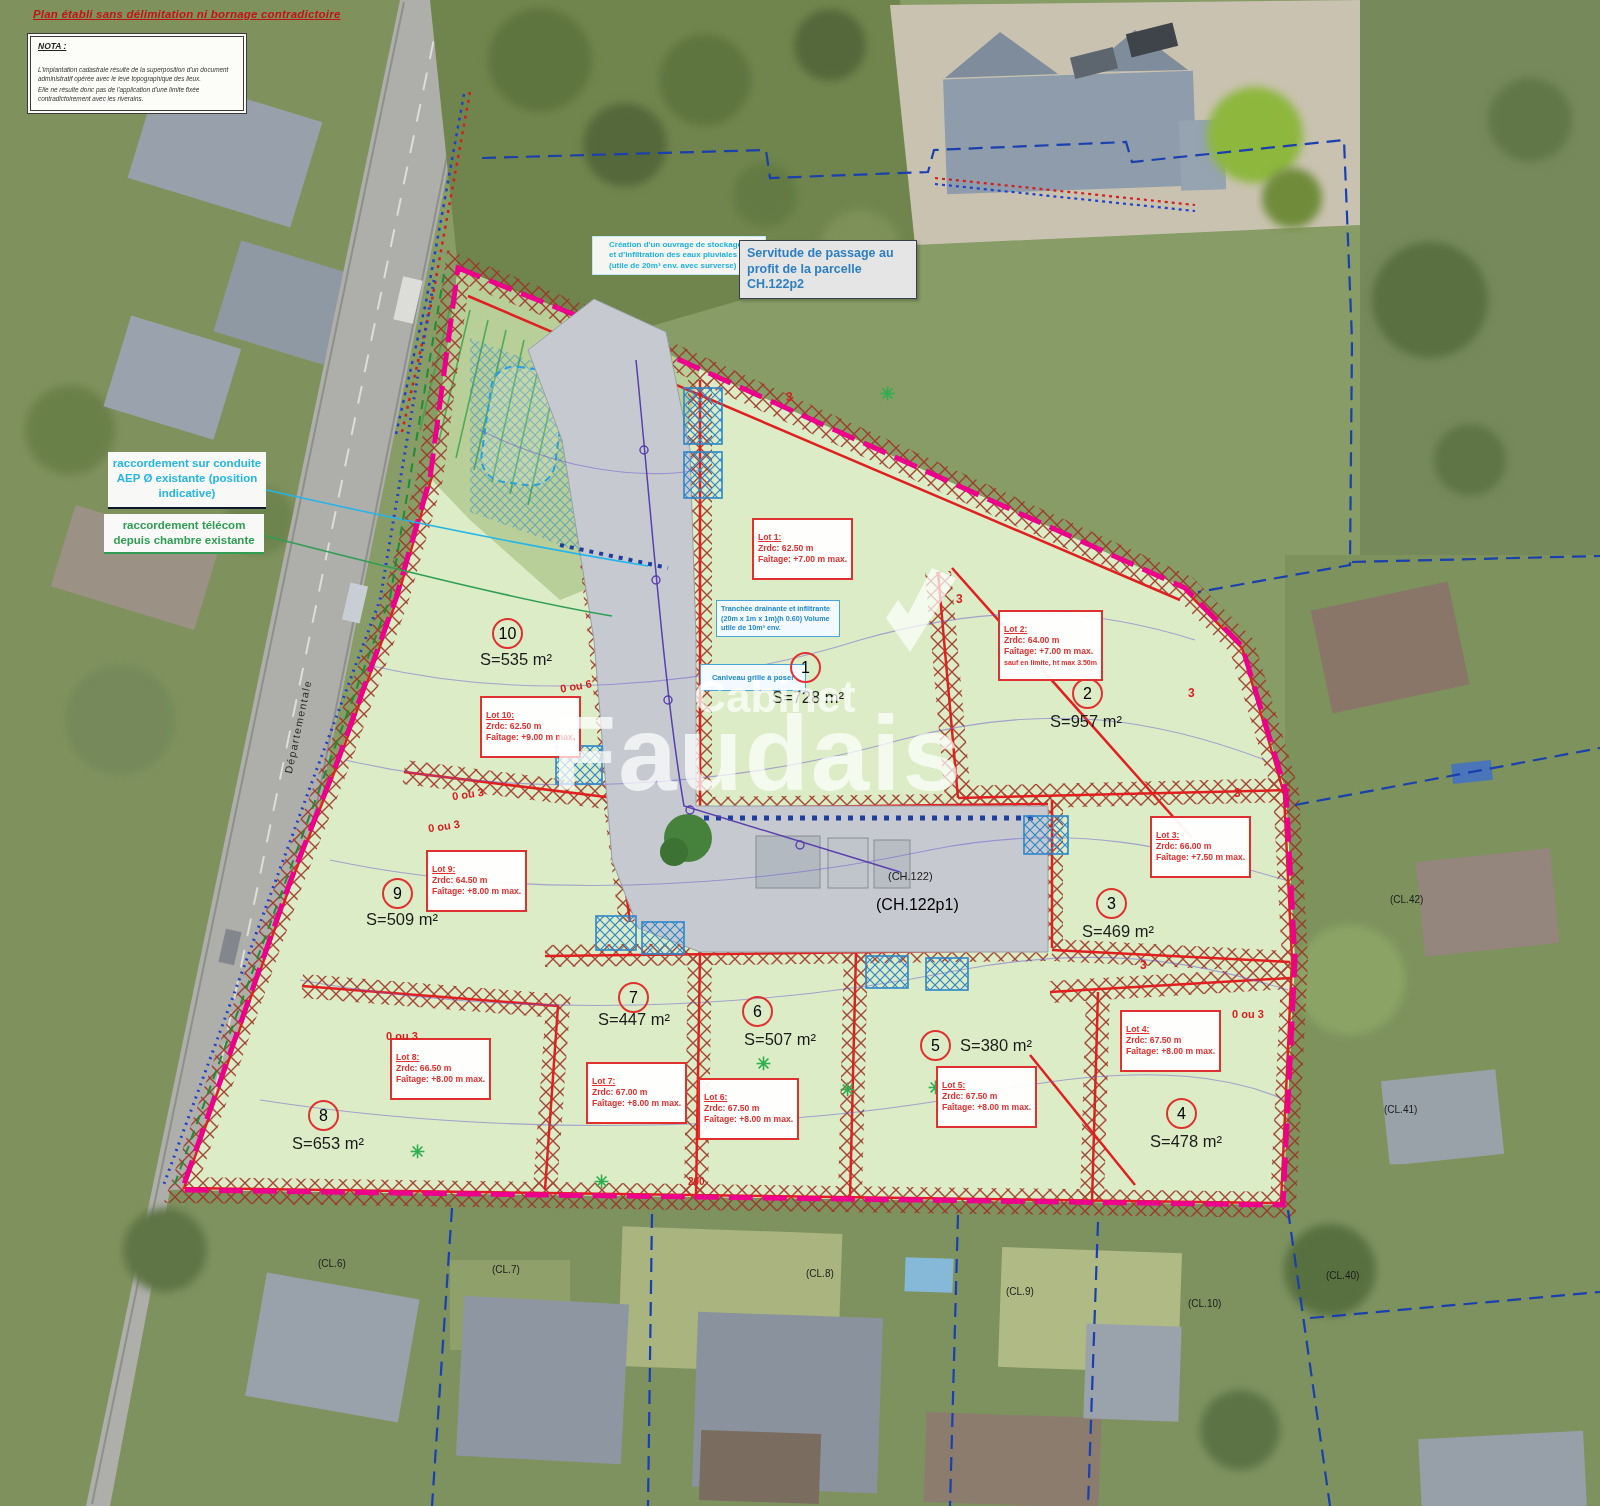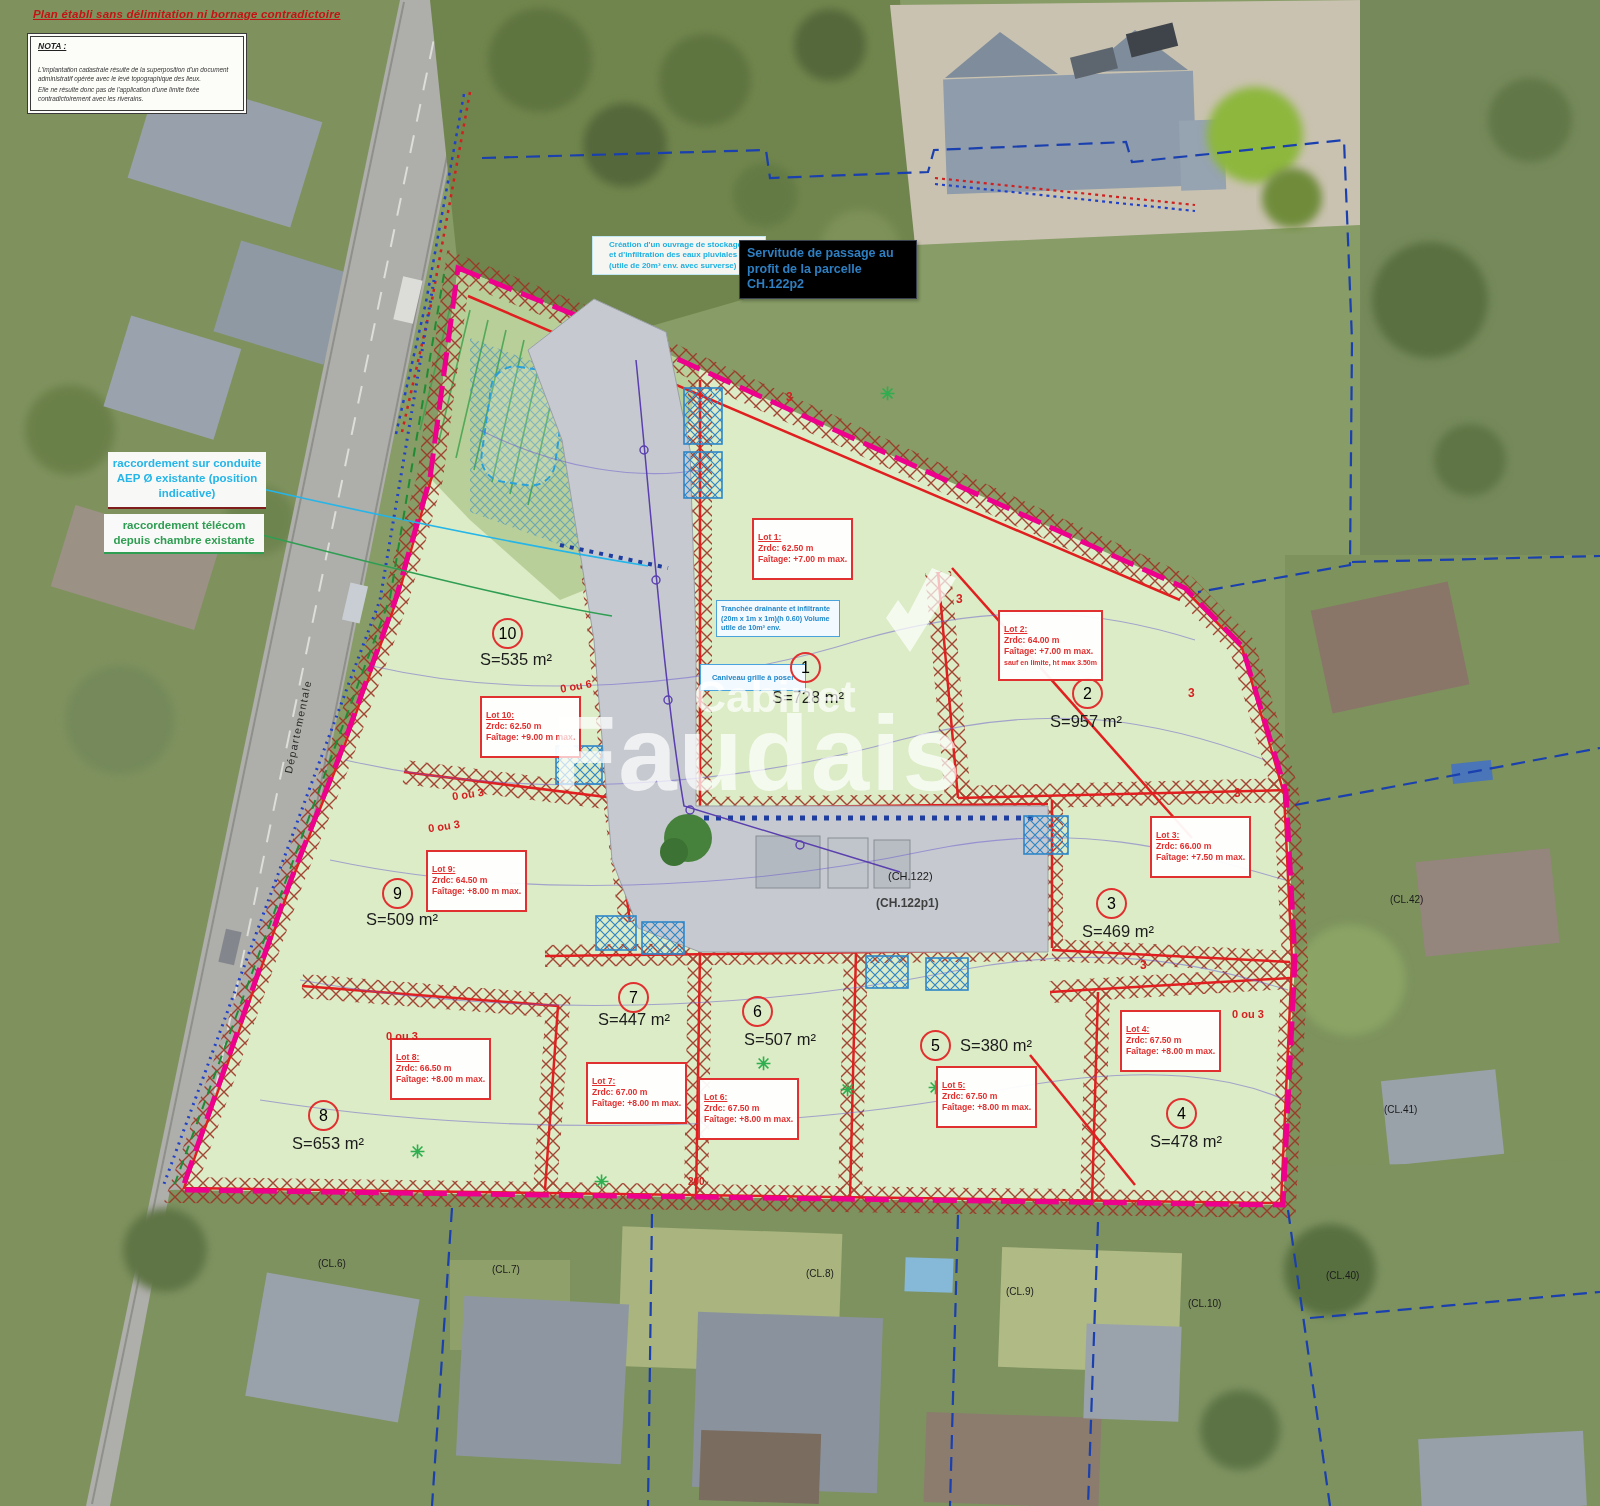--- a/index.html
+++ b/index.html
@@ -8,34 +8,34 @@
   #plan-svg{position:absolute;left:0;top:0;width:1600px;height:1506px;}
   .abs{position:absolute;}
   
   .title{left:33px;top:8px;color:#c21414;font-size:11.5px;font-weight:bold;font-style:italic;text-decoration:underline;letter-spacing:.2px;}
   .nota{left:30px;top:36px;width:214px;background:#fcfcf9;border:1px solid #3a3a3a;box-shadow:0 0 0 2px #fcfcf9,0 0 0 3px #3a3a3a;padding:4px 7px 6px;}
   .nota-h{font-size:8.5px;font-weight:bold;font-style:italic;text-decoration:underline;color:#222;margin-bottom:15px;}
   .nota-p{font-size:6.4px;font-style:italic;color:#333;line-height:1.35;}
   .nota-p+.nota-p{margin-top:3px;}
   
   .stockage{left:592px;top:236px;width:174px;background:rgba(255,255,255,.93);border:1.5px solid #bfe6f2;color:#1fb0e0;font-size:8px;font-weight:bold;padding:3px 16px;line-height:1.3;}
-  .servitude{left:739px;top:240px;width:178px;background:#000000;border:1.5px solid #39414f;color:#2e7fc2;font-size:12.5px;font-weight:bold;padding:5px 7px;line-height:1.25;box-shadow:2px 2px 3px rgba(0,0,0,.25);}
-  .aep{left:108px;top:452px;width:158px;background:rgba(255,255,255,.95);color:#25b5e8;font-size:11.5px;font-weight:bold;text-align:center;padding:4px 4px 6px;border-bottom:2px solid #7f1d1d;line-height:1.3;}
+  .servitude{left:739px;top:240px;width:178px;background:#e5e5e5;border:1.5px solid #39414f;color:#2e7fc2;font-size:12.5px;font-weight:bold;padding:5px 7px;line-height:1.25;box-shadow:2px 2px 3px rgba(0,0,0,.25);}
+  .aep{left:108px;top:452px;width:158px;background:rgba(255,255,255,.95);color:#25b5e8;font-size:11.5px;font-weight:bold;text-align:center;padding:4px 4px 6px;border-bottom:2px solid #0f172a;line-height:1.3;}
   .telecom{left:104px;top:514px;width:160px;background:rgba(255,255,255,.95);color:#2f9e53;font-size:11.5px;font-weight:bold;text-align:center;padding:4px;border-bottom:2px solid #2f9e53;line-height:1.3;}
   .tranchee{left:716px;top:600px;width:124px;background:#f2f9ff;border:1.5px solid #4aa3dc;color:#2288cc;font-size:7.2px;font-weight:bold;padding:3px 4px;line-height:1.35;}
   .caniveau{left:700px;top:664px;width:106px;background:#f2f9ff;border:1.5px solid #4aa3dc;color:#2288cc;font-size:7.5px;font-weight:bold;text-align:center;padding:8px 3px;}
   
   .lotcircle{width:31px;height:31px;border:2.5px solid #e03030;border-radius:50%;display:flex;align-items:center;justify-content:center;font-size:16px;color:#000000;}
   .area{font-size:16.5px;color:#1c1c1c;white-space:nowrap;}
   .lotbox{background:rgba(255,255,255,.95);border:2px solid #e03030;color:#e03030;font-size:8.6px;font-weight:bold;padding:12px 4px;line-height:1.3;white-space:nowrap;}
   .lotbox .t{text-decoration:underline;}
   .lotbox .x{font-size:7px;}
   
   .parcel{font-size:10px;color:#1b1b1b;white-space:nowrap;text-align:center;}
-  .parcel.green{color:#404040;font-size:12px;font-weight:bold;}
+  .parcel.green{color:#000000;font-size:16px;font-weight:normal;}
   .setback{color:#d42020;font-size:11px;font-weight:bold;white-space:nowrap;}
   .dim{color:#d42020;font-size:12px;font-weight:bold;}
   .roadname{left:282px;top:772px;transform:rotate(-78deg);transform-origin:0 0;font-size:10.5px;color:#2b2b2b;letter-spacing:1.5px;white-space:nowrap;}
   .wm{color:rgba(255,255,255,.72);font-weight:bold;white-space:nowrap;}
   .wm1{left:640px;top:672px;width:270px;text-align:center;font-size:44px;}
   .wm2{left:552px;top:694px;font-size:105px;letter-spacing:2px;}
 </style>
 </head>
 <body>
 

